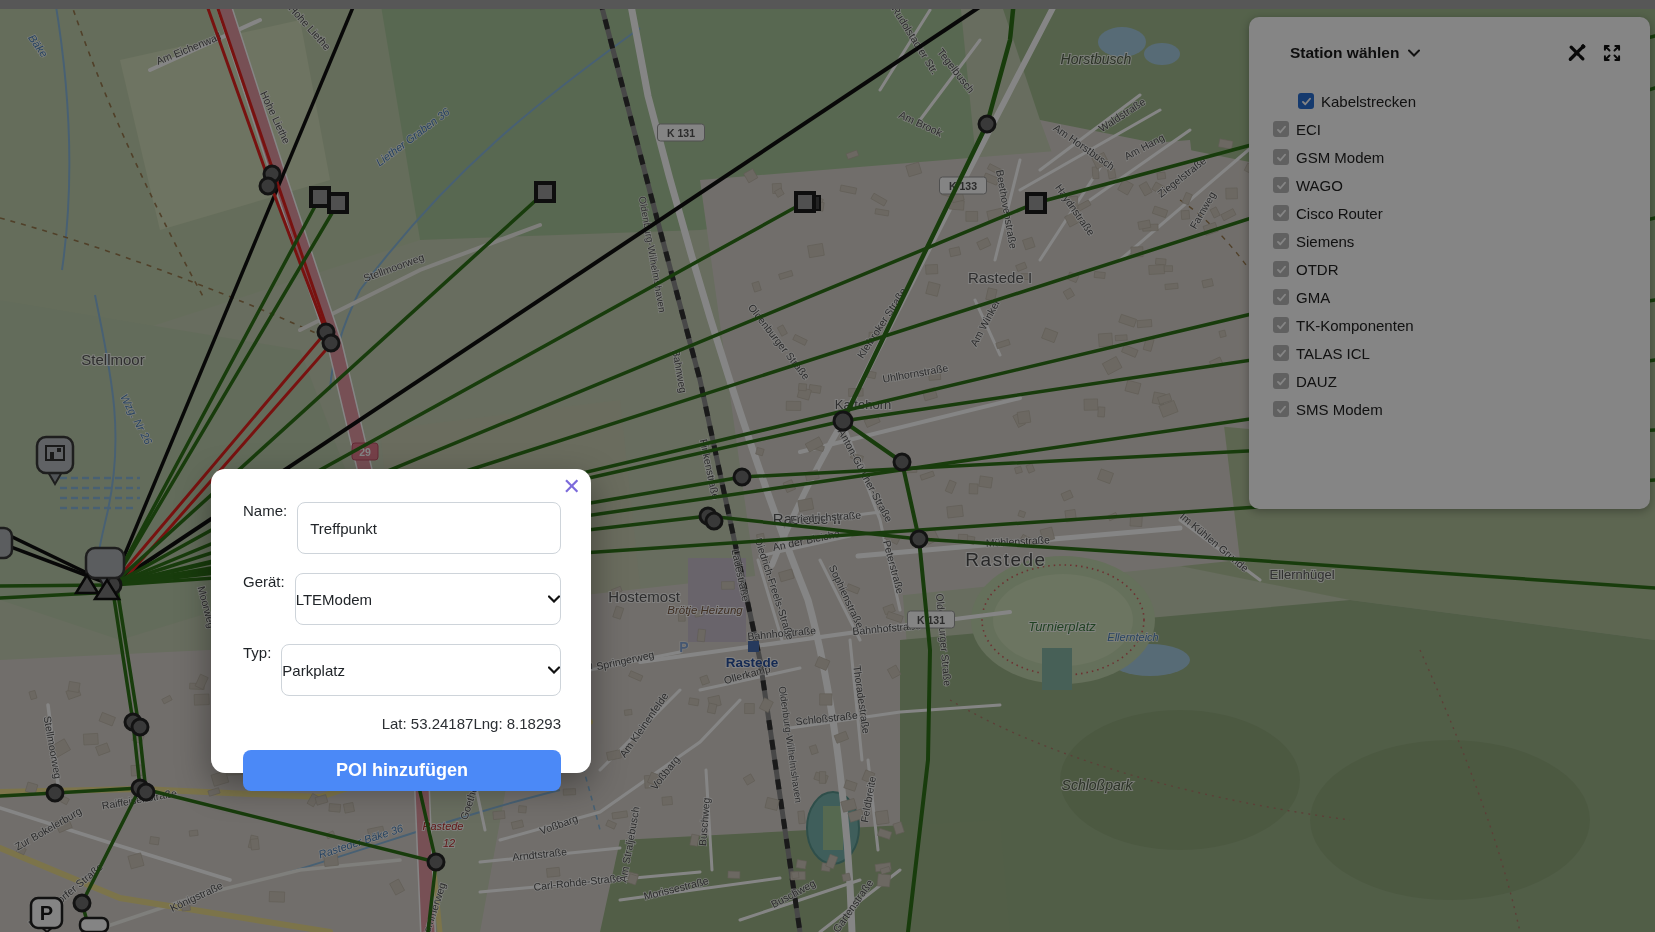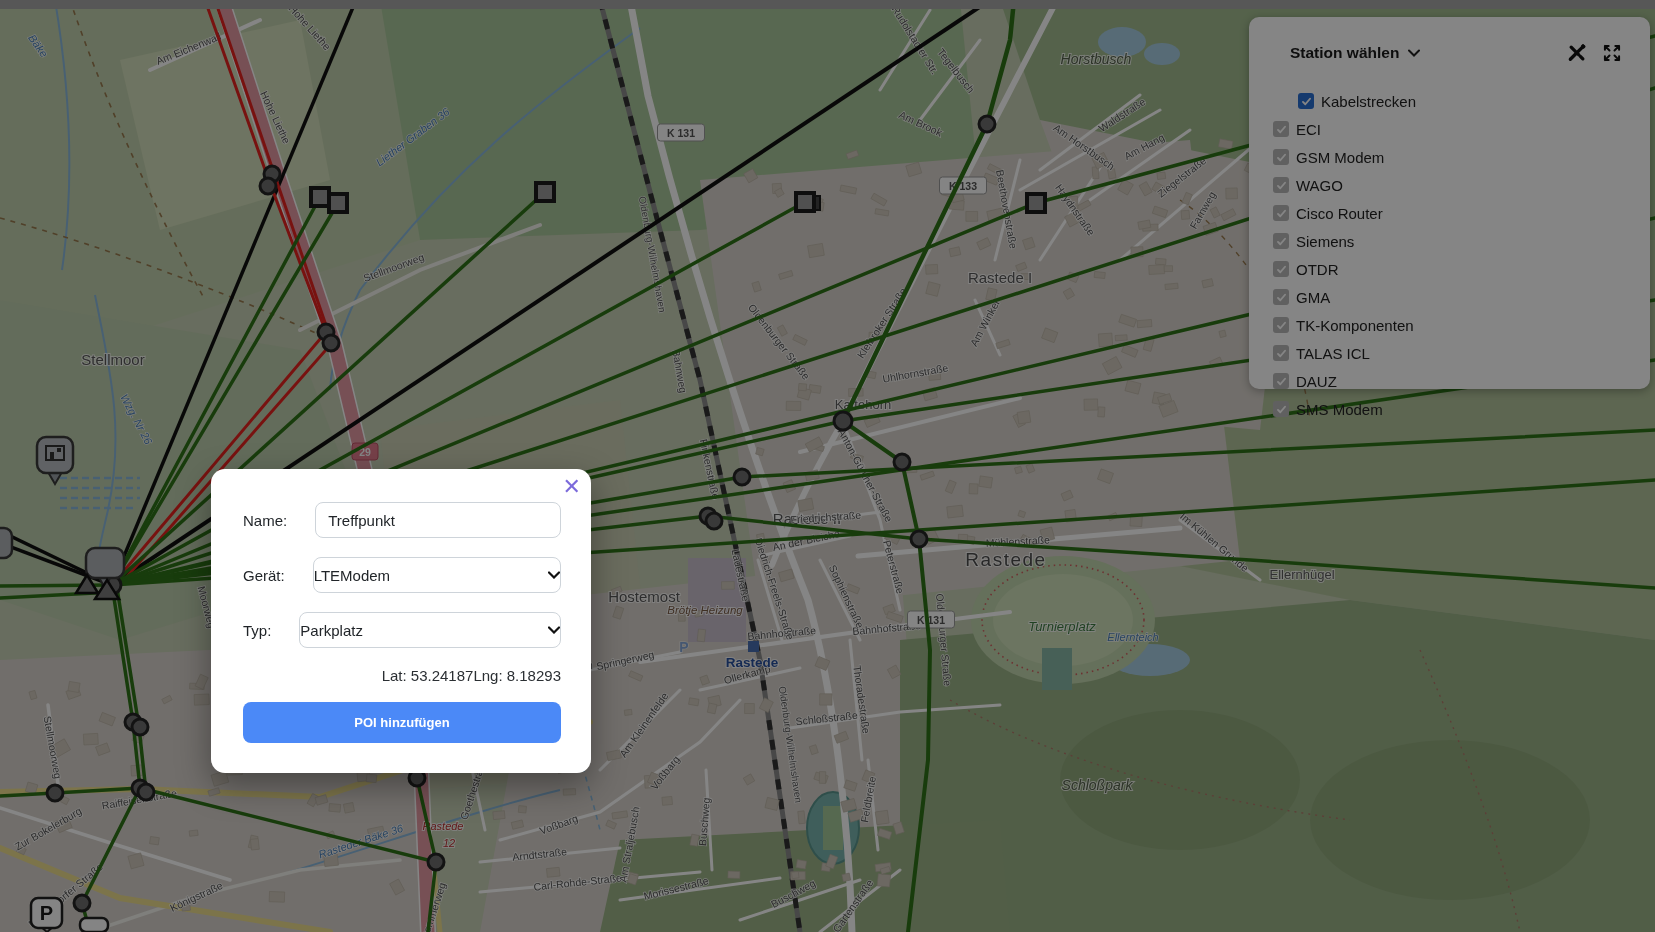--- a/index.html
+++ b/index.html
@@ -21,21 +21,21 @@
   .water{font-size:11px;font-style:italic;fill:#4d82b8;stroke-width:1.4px;}
   .green-it{font-size:13px;font-style:italic;fill:#3f7d42;}
   .red-it{font-size:11px;font-style:italic;fill:#bb3333;}
   .poi-brown{font-size:11.5px;font-style:italic;fill:#7a5c46;}
   .parking{font-size:14px;font-weight:bold;fill:#85a8d8;stroke-width:1.2px;}
   .station{font-size:13.5px;font-weight:bold;fill:#2a52a0;}
   .badge-txt{font-size:10.5px;font-weight:bold;fill:#555;text-anchor:middle;}
   .badge-txt.pink{fill:#fff;}
 
   
-  #sidebar{position:absolute;left:1249px;top:17px;width:401px;height:372px;background:#ffffff;
+  #sidebar{position:absolute;left:1249px;top:17px;width:401px;height:492px;background:#ffffff;
     border-radius:10px;box-shadow:0 2px 10px rgba(0,0,0,.3);z-index:2;box-sizing:border-box;
     padding:26px 28px 0 24px;}
   #sb-header{display:flex;align-items:center;}
   #sb-title-wrap{display:flex;align-items:center;gap:9px;margin-left:17px;cursor:pointer;}
   #sb-title{font-size:15.5px;font-weight:600;color:#1b1b1b;}
   .chev{width:12px;height:8px;}
   #sb-icons{margin-left:auto;display:flex;align-items:center;gap:15px;}
   .sb-icon{width:20px;height:20px;cursor:pointer;}
   #sb-list{margin-top:28px;}
   .sb-row{display:flex;align-items:center;height:20px;margin-bottom:8px;}
@@ -50,32 +50,32 @@
 
   
   #dim{position:absolute;inset:0;background:rgba(0,0,0,0.48);z-index:3;}
 
   
   #modal{position:absolute;left:211px;top:469px;width:380px;height:304px;background:#fff;
     border-radius:14px;z-index:4;box-shadow:0 12px 34px rgba(0,0,0,.38);box-sizing:border-box;
     padding:33px 30px 0 32px;}
   #modal-close{position:absolute;top:5px;right:10px;font-size:22px;font-weight:bold;color:#7c6bdb;
     cursor:pointer;line-height:26px;}
-  .frow{display:flex;align-items:center;gap:28px;}
+  .frow{display:flex;align-items:flex-start;gap:10px;}
   .frow + .frow{margin-top:19px;}
   .flabel{font-size:15px;color:#1f2327;white-space:nowrap;}
-  .fctl{flex:1;height:36px;box-sizing:border-box;border:1px solid #ced4da;border-radius:8px;
+  .fctl{flex:1;height:52px;box-sizing:border-box;border:1px solid #ced4da;border-radius:8px;
     font-size:15px;color:#212529;font-family:inherit;}
   input.fctl{padding:0 12px;outline:none;}
   .sel{display:flex;align-items:center;padding:0 0;cursor:pointer;background:#fff;}
   .sel span{flex:1;}
   .sel svg{width:12px;height:8px;}
   #coords{display:flex;justify-content:flex-end;margin-top:19px;font-size:15px;color:#2b2f33;}
   #poi-btn{margin-top:18px;width:100%;height:41px;background:#4b89f7;border:none;border-radius:8px;
-    color:#fff;font-size:13px;font-weight:bold;font-family:inherit;cursor:pointer;}
+    color:#fff;font-size:18px;font-weight:bold;font-family:inherit;cursor:pointer;}
 </style>
 </head>
 <body>
 
 <div id="stage">
 
   <div id="top-bar"></div>
 
   <svg id="map" viewBox="0 0 1655 932">
 

